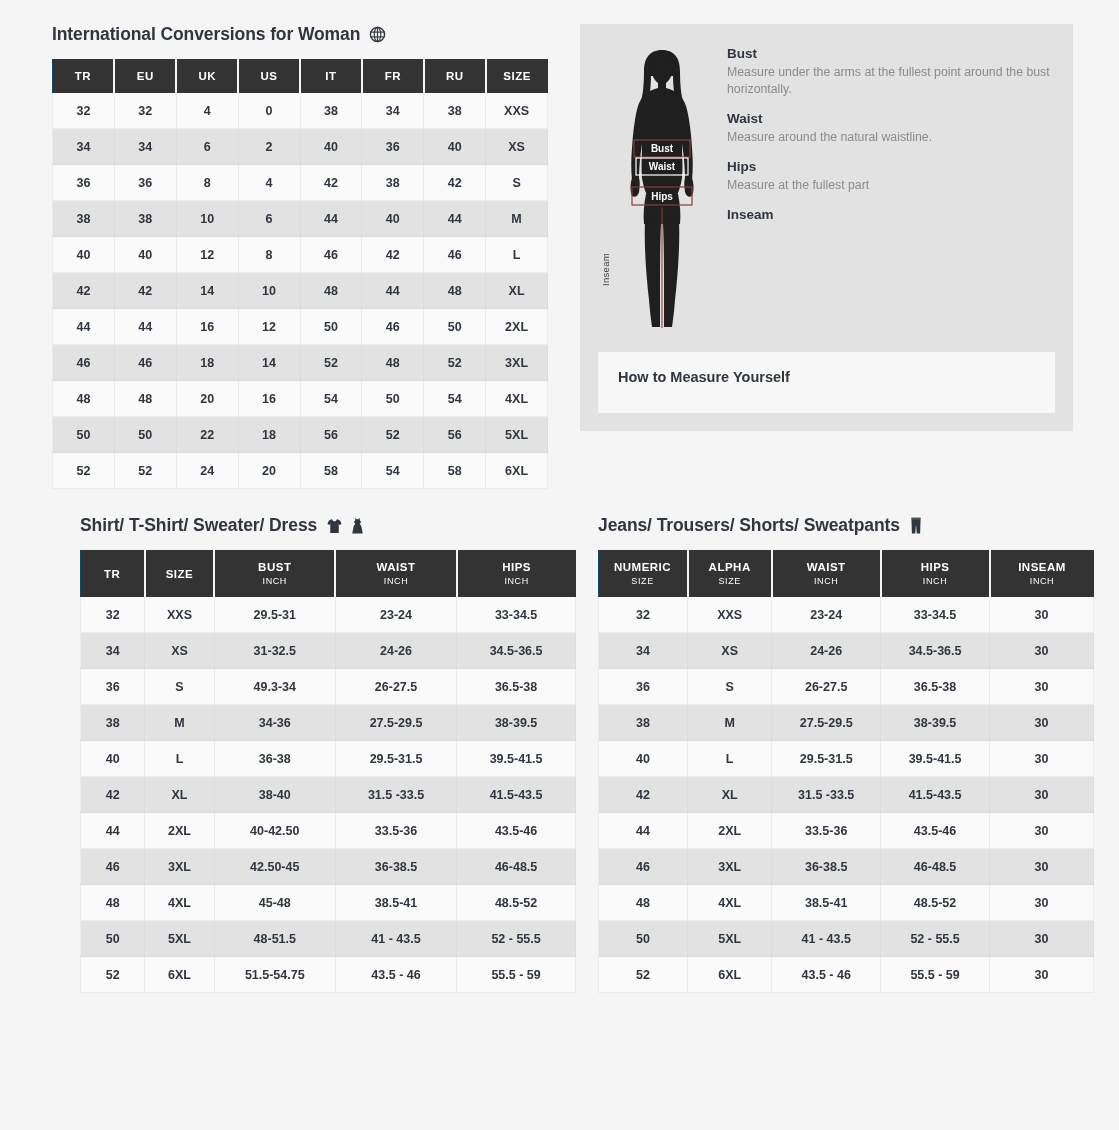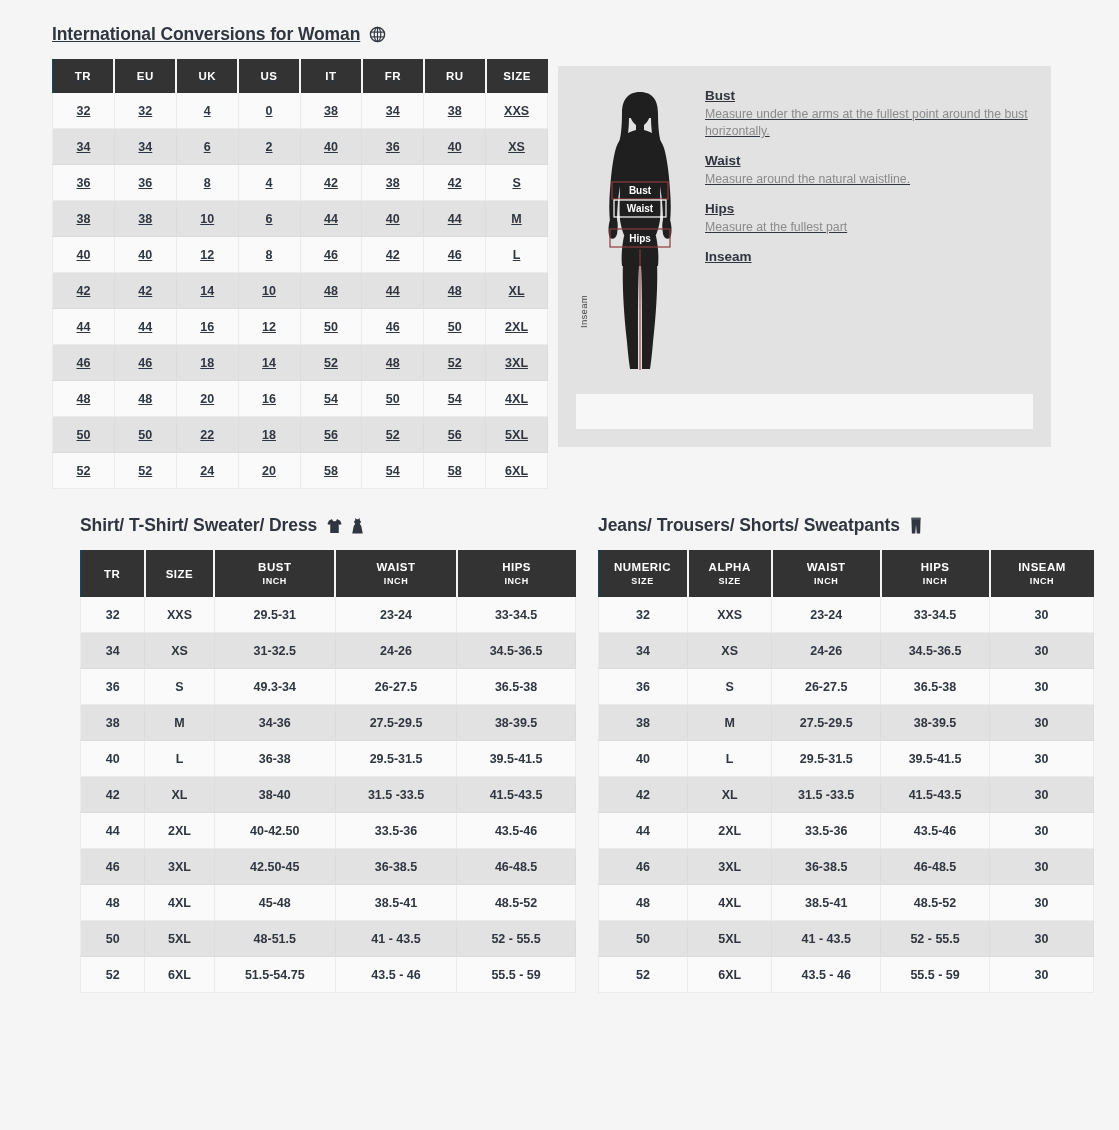--- a/index.html
+++ b/index.html
@@ -16,23 +16,22 @@
   .page {
     position: relative;
     width: 1119px;
     height: 1130px;
     padding: 24px 52px;
   }
 
   
   .row-top {
     display: flex;
-    gap: 10px;
-    align-items: center;
-    text-decoration: underline;
+    gap: 32px;
+    align-items: flex-start;
   }
   .col-left  { width: 496px; flex: 0 0 496px; }
   .col-right { width: 493px; flex: 0 0 493px; }
 
   .row-bottom {
     display: flex;
     gap: 22px;
     align-items: flex-start;
     margin-top: 26px;
     margin-left: 28px;
@@ -68,21 +67,21 @@
     letter-spacing: 0.5px;
     padding: 10px 2px;
     text-align: center;
     border-right: 2px solid #f5f5f5;
     line-height: 1.25;
   }
   thead th:last-child { border-right: none; }
   thead th .sub {
     display: block;
     font-size: 9px;
-    font-weight: bold;
+    font-weight: normal;
     letter-spacing: 0.6px;
     margin-top: 1px;
   }
   tbody td {
     font-size: 12.5px;
     font-weight: bold;
     color: #2f3640;
     text-align: center;
     padding: 10.5px 2px;
     border-right: 1px solid #eceaea;
@@ -363,20 +362,21 @@
               <div class="measure-term">Hips</div>
               <div class="measure-desc">Measure at the fullest part</div>
             </div>
             <div class="measure-item">
               <div class="measure-term">Inseam</div>
             </div>
           </div>
         </div>
 
         <div class="howto-card">
+          <div class="howto-title">How to Measure Yourself</div>
         </div>
       </div>
     </div>
   </div>
 
   <div class="row-bottom">
 
     <div class="col-half">
       <div class="section-title">
         <span>Shirt/ T-Shirt/ Sweater/ Dress</span>

